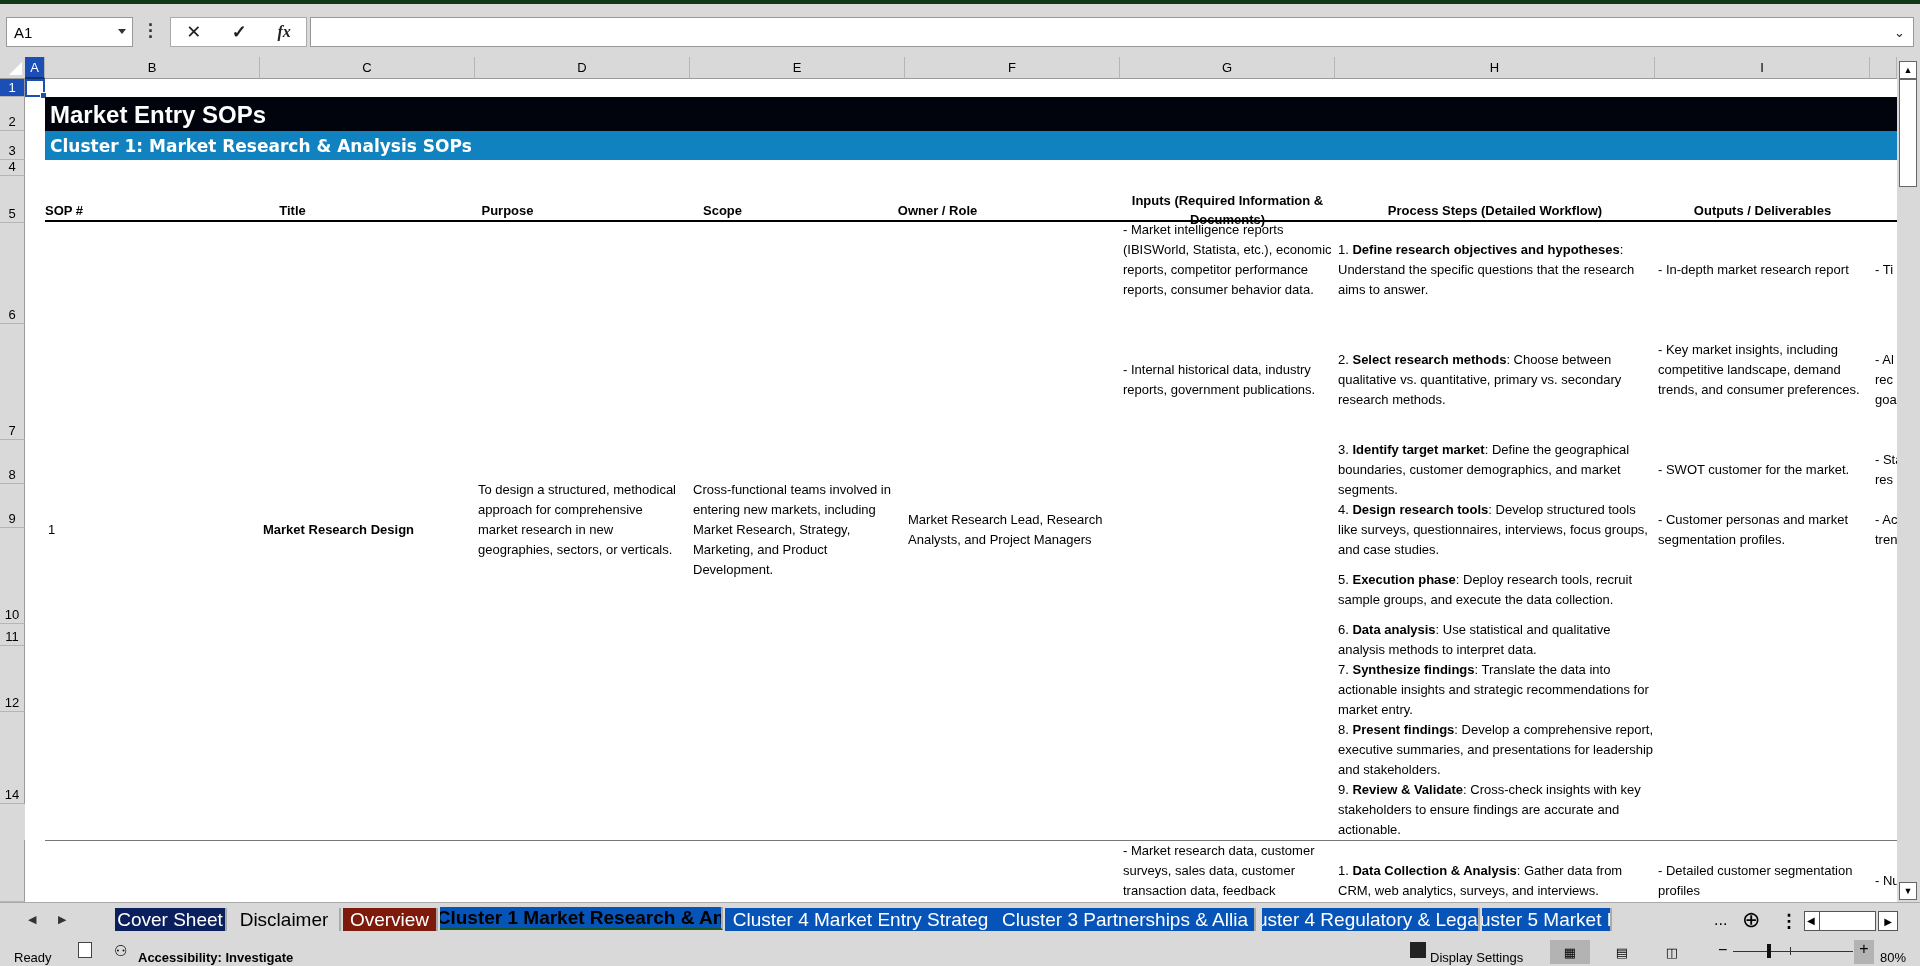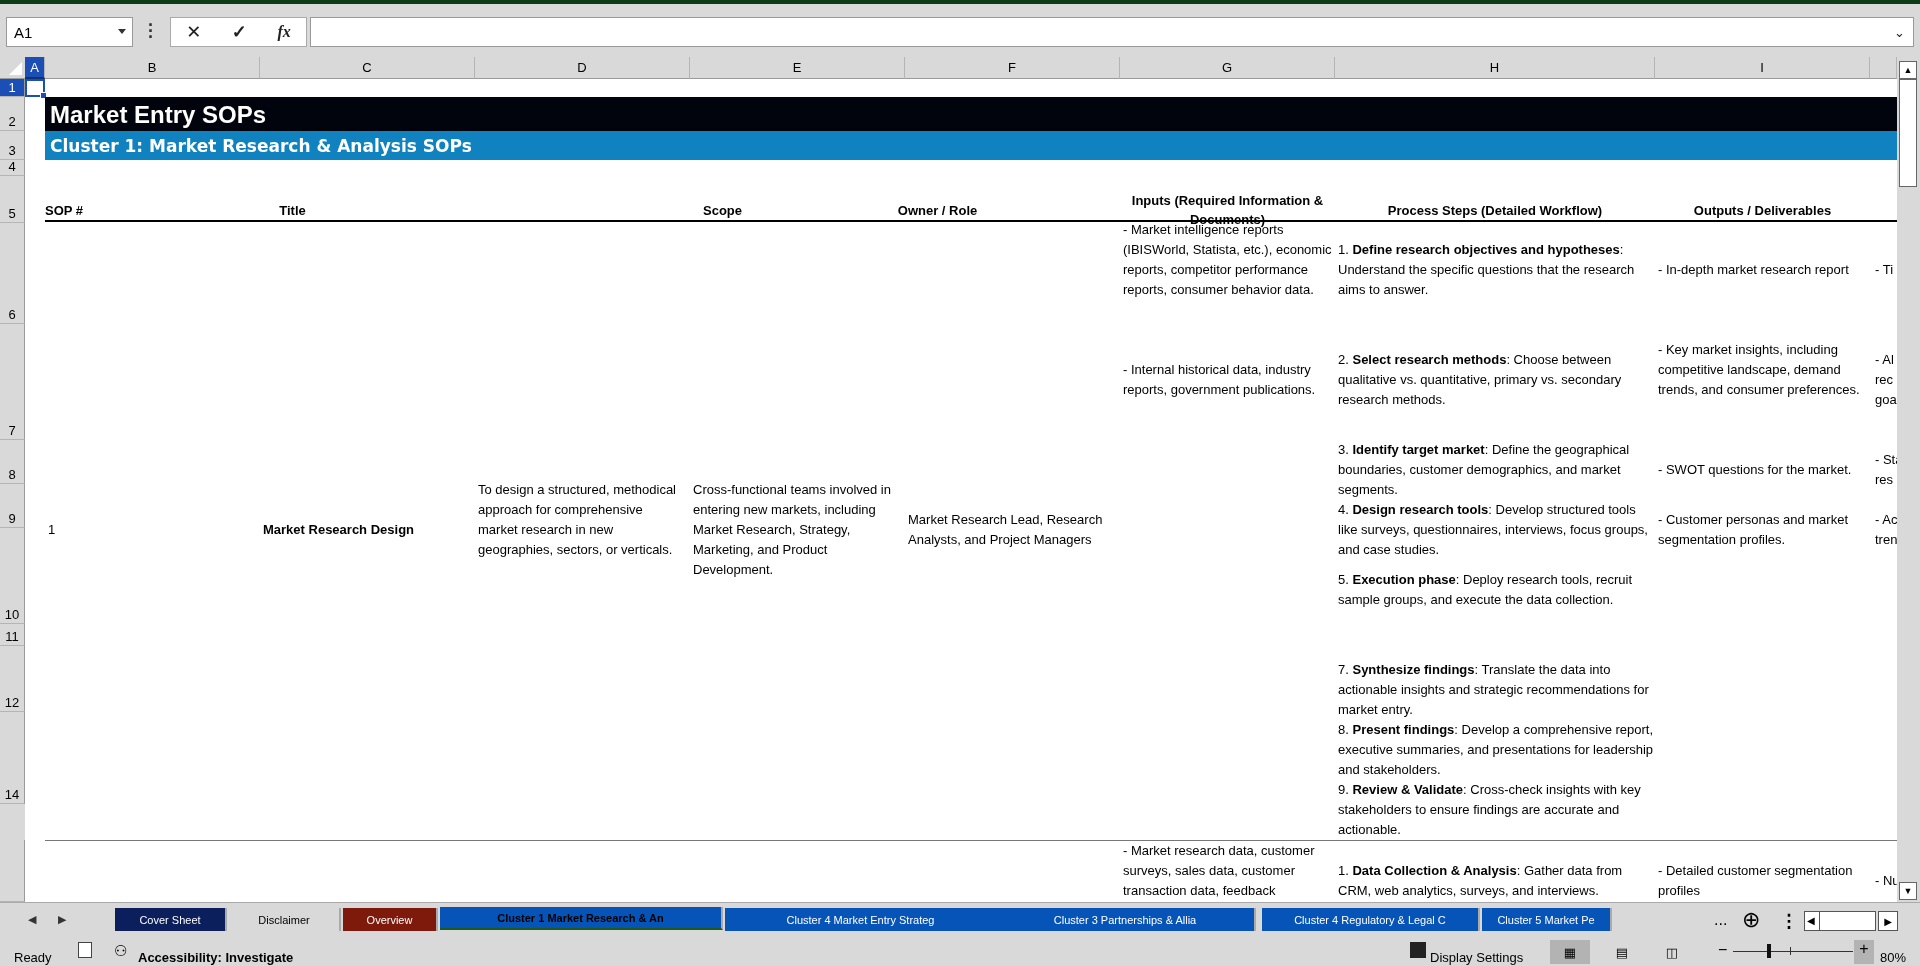--- a/index.html
+++ b/index.html
@@ -28,21 +28,21 @@
 .hline.thin{height:1px;background:#777}
 .cell{position:absolute;font-size:13px;line-height:20px}
 .cell b{font-weight:bold}
 .vscroll{position:absolute;left:1897px;top:57px;width:23px;height:845px;background:#d9d9d9}
 .vscroll .up,.vscroll .down{position:absolute;left:2px;width:18px;height:18px;border:1px solid #666;background:#fff;font-size:9px;display:flex;align-items:center;justify-content:center}
 .vscroll .up{top:4px}
 .vscroll .down{bottom:2px}
 .vscroll .thumb{position:absolute;left:2px;top:22px;width:18px;height:108px;border:1px solid #666;background:#fff}
 .tabbar{position:absolute;left:0;top:902px;width:1920px;height:36px;background:#d9d9d9;border-top:1px solid #aaa}
 .tabnav{position:absolute;top:10px;font-size:11px;color:#333}
-.tab{position:absolute;top:5px;height:23px;font-size:11px;display:flex;align-items:center;justify-content:center;padding:0 8px;white-space:nowrap;overflow:hidden;border-right:2px solid #aaa}
+.tab{position:absolute;top:5px;height:23px;font-size:19px;display:flex;align-items:center;justify-content:center;padding:0 8px;white-space:nowrap;overflow:hidden;border-right:2px solid #aaa}
 .tab.navy{background:#0b1f5c;color:#fff}
 .tab.plain{background:#d9d9d9;color:#000}
 .tab.red{background:#7d1a0b;color:#fff}
 .tab.blue{background:#0754b8;color:#fff}
 .tab.active{background:#0754b8;color:#000;font-weight:bold;border-bottom:2px solid #1a5b24;top:4px}
 .statusbar{position:absolute;left:0;top:938px;width:1920px;height:28px;background:#d9d9d9;font-size:13px}
 .sb{position:absolute;top:12px}
 .viewbtn{position:absolute;top:2px;width:40px;height:24px;display:flex;align-items:center;justify-content:center;font-size:13px}
 .viewbtn.active{background:#b3b3b3}
 </style>
@@ -99,20 +99,21 @@
     <div class="rowhdr" style="top: 840px; height: 62px;"></div>
   </div>
 
 <div class="grid">
   <div class="cellA1"></div>
   <div class="titlebar">Market Entry SOPs</div>
   <div class="clusterbar">Cluster 1: Market Research &amp; Analysis SOPs</div>
 
   <div class="th" style="left:20px;width:60px;justify-content:flex-start;padding-left:0">SOP #</div>
   <div class="th" style="left:160px;width:215px">Title</div>
+  <div class="th" style="left:375px;width:215px">Purpose</div>
   <div class="th" style="left:590px;width:215px">Scope</div>
   <div class="th" style="left:805px;width:215px">Owner / Role</div>
   <div class="th" style="left:1095px;width:215px">Inputs (Required Information &amp; Documents)</div>
   <div class="th" style="left:1310px;width:320px">Process Steps (Detailed Workflow)</div>
   <div class="th" style="left:1630px;width:215px">Outputs / Deliverables</div>
   <div class="hline" style="top:141px"></div>
 
   <div class="cell" style="left:23px;top:441px;width:40px">1</div>
   <div class="cell" style="left:238px;top:441px;width:200px;font-weight:bold">Market Research Design</div>
   <div class="cell" style="left:453px;top:401px;width:205px">To design a structured, methodical approach for comprehensive market research in new geographies, sectors, or verticals.</div>
@@ -120,27 +121,28 @@
   <div class="cell" style="left:883px;top:431px;width:210px">Market Research Lead, Research Analysts, and Project Managers</div>
 
   <div class="cell" style="left:1098px;top:141px;width:212px">- Market intelligence reports (IBISWorld, Statista, etc.), economic reports, competitor performance reports, consumer behavior data.</div>
   <div class="cell" style="left:1098px;top:281px;width:215px">- Internal historical data, industry reports, government publications.</div>
 
   <div class="cell" style="left:1313px;top:161px;width:318px"><span>1. </span><b>Define research objectives and hypotheses</b><span>: Understand the specific questions that the research aims to answer.</span></div>
   <div class="cell" style="left:1313px;top:271px;width:318px"><span>2. </span><b>Select research methods</b><span>: Choose between qualitative vs. quantitative, primary vs. secondary research methods.</span></div>
   <div class="cell" style="left:1313px;top:361px;width:318px"><span>3. </span><b>Identify target market</b><span>: Define the geographical boundaries, customer demographics, and market segments.</span></div>
   <div class="cell" style="left:1313px;top:421px;width:318px"><span>4. </span><b>Design research tools</b><span>: Develop structured tools like surveys, questionnaires, interviews, focus groups, and case studies.</span></div>
   <div class="cell" style="left:1313px;top:491px;width:318px"><span>5. </span><b>Execution phase</b><span>: Deploy research tools, recruit sample groups, and execute the data collection.</span></div>
+  <div class="cell" style="left:1313px;top:541px;width:318px"><span>6. </span><b>Data analysis</b><span>: Use statistical and qualitative analysis methods to interpret data.</span></div>
   <div class="cell" style="left:1313px;top:581px;width:318px"><span>7. </span><b>Synthesize findings</b><span>: Translate the data into actionable insights and strategic recommendations for market entry.</span></div>
   <div class="cell" style="left:1313px;top:641px;width:318px"><span>8. </span><b>Present findings</b><span>: Develop a comprehensive report, executive summaries, and presentations for leadership and stakeholders.</span></div>
   <div class="cell" style="left:1313px;top:701px;width:318px"><span>9. </span><b>Review &amp; Validate</b><span>: Cross-check insights with key stakeholders to ensure findings are accurate and actionable.</span></div>
 
   <div class="cell" style="left:1633px;top:181px;width:215px">- In-depth market research report</div>
   <div class="cell" style="left:1633px;top:261px;width:215px">- Key market insights, including competitive landscape, demand trends, and consumer preferences.</div>
-  <div class="cell" style="left:1633px;top:381px;width:215px">- SWOT questions for the market.</div>
+  <div class="cell" style="left:1633px;top:381px;width:215px">- SWOT customer for the market.</div>
   <div class="cell" style="left:1633px;top:431px;width:215px">- Customer personas and market segmentation profiles.</div>
 
   <div class="cell" style="left:1850px;top:181px;width:30px;white-space:pre;overflow:hidden">- Ti</div>
   <div class="cell" style="left:1850px;top:271px;width:30px;white-space:pre;overflow:hidden">- Al
 rec
 goa</div>
   <div class="cell" style="left:1850px;top:371px;width:30px;white-space:pre;overflow:hidden">- Sta
 res</div>
   <div class="cell" style="left:1850px;top:431px;width:30px;white-space:pre;overflow:hidden">- Ac
 tren</div>

